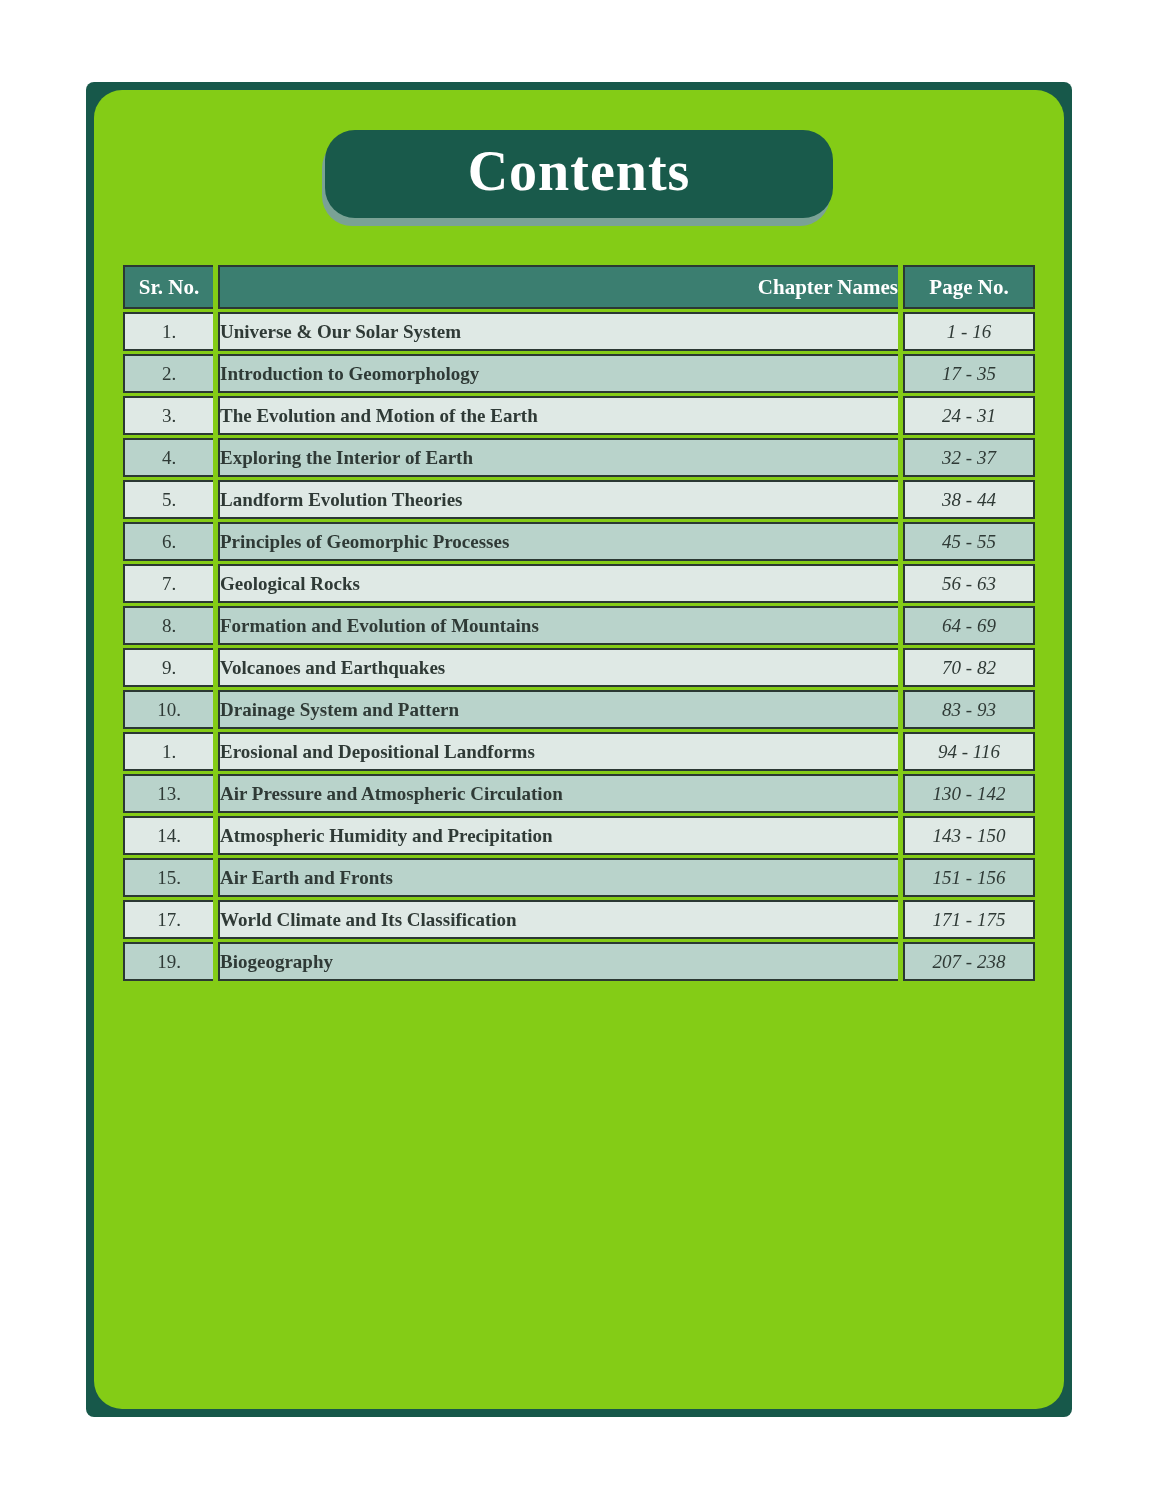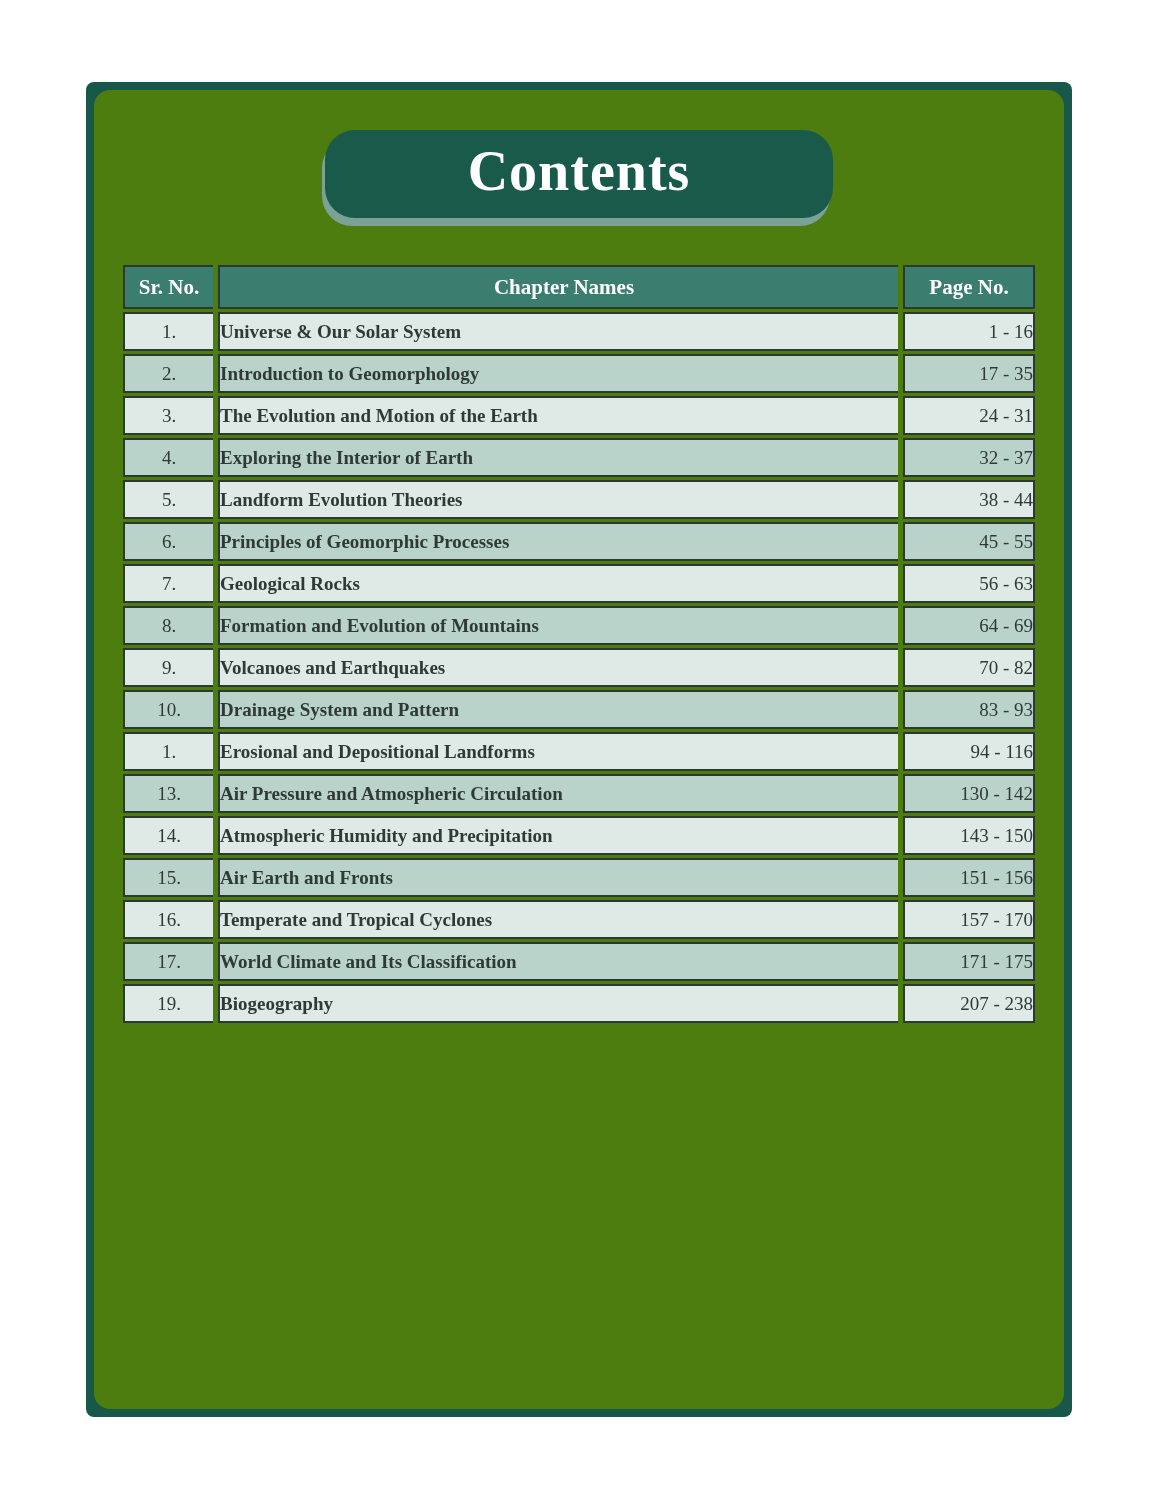--- a/index.html
+++ b/index.html
@@ -24,22 +24,22 @@
     height: 1335px;
     background: var(--frame-color, #17584a);
     border-radius: 8px;
   }
   .page-frame-inner {
     position: absolute;
     left: 8px;
     top: 8px;
     right: 8px;
     bottom: 8px;
-    background: #4d7c0f;
-    border-radius: 16px;
+    background: #84cc16;
+    border-radius: 28px;
   }
   
   .title-banner {
     position: absolute;
     top: 40px;
     left: 50%;
     transform: translateX(-50%);
     width: 508px;
     height: 88px;
     background: var(--banner-color, #195a4b);
@@ -81,36 +81,36 @@
     border-right: 2px solid var(--line-color, #2b3833);
   }
   table.toc th {
     background: var(--header-color, #3b7e70);
     color: #ffffff;
     font-size: 21px;
     font-weight: 700;
     height: 40px;
     text-align: center;
   }
-  table.toc th.col-name { text-align: center; padding-left: 10px; margin-top: 13px; }
+  table.toc th.col-name { text-align: right; padding-left: 10px; margin-top: 13px; }
   table.toc col.c-sr   { width: 90px; }
   table.toc col.c-name { width: auto; }
   table.toc col.c-pg   { width: 132px; }
   table.toc td {
     height: 35px;
     font-size: 19px;
     color: #2f3a36;
     background: var(--row-odd, #dfe9e5);
   }
   table.toc tbody tr:nth-child(even) td {
     background: var(--row-even, #b9d3cb);
   }
   td.sr    { text-align: center; }
   td.name  { text-align: left; padding-left: 10px; font-weight: bold; }
-  td.pages { text-align: right; }
+  td.pages { text-align: center; font-style: italic; }
 </style>
 </head>
 <body>
 
 <div id="canvas">
   <div class="page-frame">
     <div class="page-frame-inner">
 
       <div class="title-banner">
         <span class="title-text">Contents</span>
@@ -209,25 +209,20 @@
     <td class="name">Atmospheric Humidity and Precipitation</td>
     <td class="pages">143 - 150</td>
   </tr>
 
   <tr>
     <td class="sr">15.</td>
     <td class="name">Air Earth and Fronts</td>
     <td class="pages">151 - 156</td>
   </tr>
 
-  <tr>
-    <td class="sr">16.</td>
-    <td class="name">Temperate and Tropical Cyclones</td>
-    <td class="pages">157 - 170</td>
-  </tr>
 
   <tr>
     <td class="sr">17.</td>
     <td class="name">World Climate and Its Classification</td>
     <td class="pages">171 - 175</td>
   </tr>
 
 
   <tr>
     <td class="sr">19.</td>

